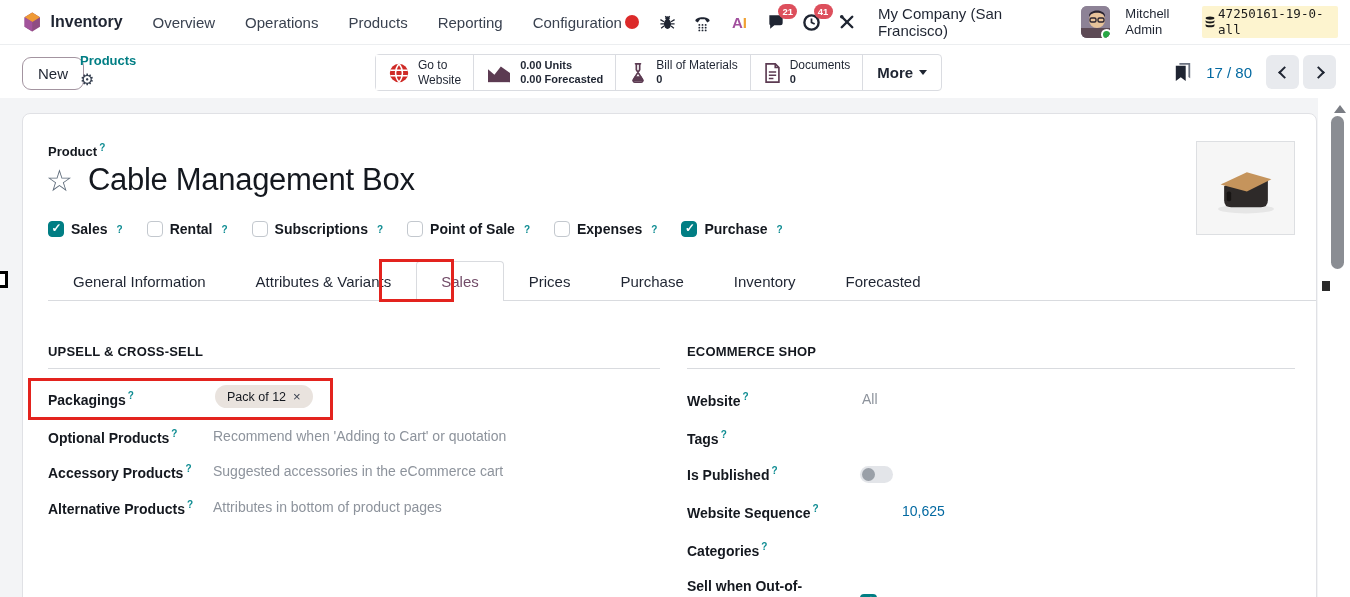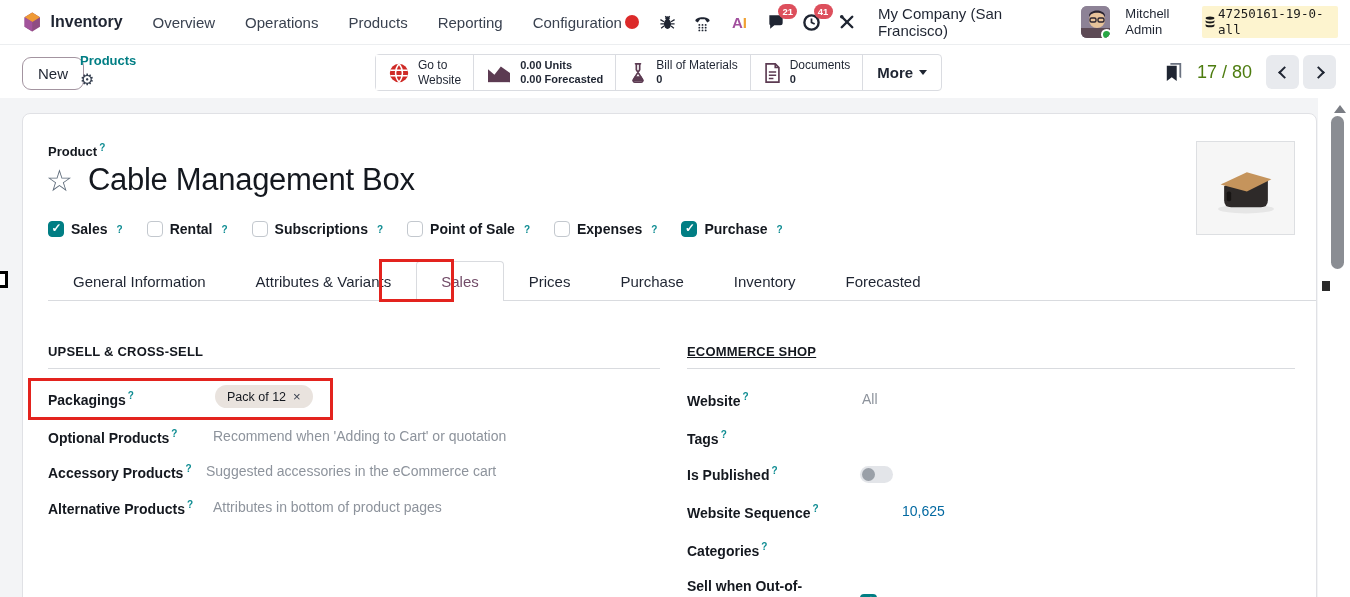--- a/index.html
+++ b/index.html
@@ -47,21 +47,21 @@
   .statbtn:last-child { border-right:none; }
   .stat-text { display:flex; flex-direction:column; line-height:1.25; }
   .stat-strong { font-size:11px; font-weight:700; color:#1f2532; }
   .stat-label { font-size:12px; color:#1f2532; }
   .more-btn { display:flex; align-items:center; gap:6px; padding:0 14px; font-size:15px; font-weight:600;
     color:#1f2532; cursor:pointer; }
   .caret-down { width:0; height:0; border-left:4px solid transparent; border-right:4px solid transparent;
     border-top:5px solid #1f2532; }
 
   .pager-zone { position:absolute; right:14px; top:10px; display:flex; align-items:center; gap:14px; }
-  .pager-text { font-size:18px; color:#4d7c0f; }
+  .pager-text { font-size:15px; color:#0369a1; }
   .pg-btn { width:33px; height:34px; background:#e8eaee; border-radius:6px; display:flex; align-items:center;
     justify-content:center; cursor:pointer; }
   .pg-btn + .pg-btn { margin-left:-10px; }
   .chev { width:9px; height:9px; border-left:2px solid #1f2532; border-bottom:2px solid #1f2532; }
   .chev.left { transform:rotate(45deg); margin-left:3px; }
   .chev.right { transform:rotate(-135deg); margin-right:3px; }
 
   
   .page-bg { position:absolute; left:0; top:98px; width:1350px; height:499px; background:#f3f4f6; }
   .sheet { position:absolute; left:22px; top:113px; width:1295px; height:500px; background:#fff;
@@ -357,28 +357,28 @@
 </div>
 
 <div class="abs f-label" style="left:48px; top:428px;">
   <span>Optional Products</span><sup class="help">?</sup>
 </div>
 <div class="abs f-muted" style="left:213px; top:428px;">Recommend when 'Adding to Cart' or quotation</div>
 
 <div class="abs f-label" style="left:48px; top:463px;">
   <span>Accessory Products</span><sup class="help">?</sup>
 </div>
-<div class="abs f-muted" style="left:206px; top:463px;">Suggested accessories in the eCommerce cart</div>
+<div class="abs f-muted" style="left:213px; top:463px;">Suggested accessories in the eCommerce cart</div>
 
 <div class="abs f-label" style="left:48px; top:499px;">
   <span>Alternative Products</span><sup class="help">?</sup>
 </div>
 <div class="abs f-muted" style="left:213px; top:499px;">Attributes in bottom of product pages</div>
 
-<div class="abs sec-head" style="left:687px; top:344px; width:608px;text-decoration:underline;">ECOMMERCE SHOP</div>
+<div class="abs sec-head" style="left:687px; top:344px; width:608px;">ECOMMERCE SHOP</div>
 
 <div class="abs f-label" style="left:687px; top:391px;">
   <span>Website</span><sup class="help">?</sup>
 </div>
 <div class="abs f-muted" style="left:862px; top:391px;">All</div>
 
 <div class="abs f-label" style="left:687px; top:429px;">
   <span>Tags</span><sup class="help">?</sup>
 </div>
 

